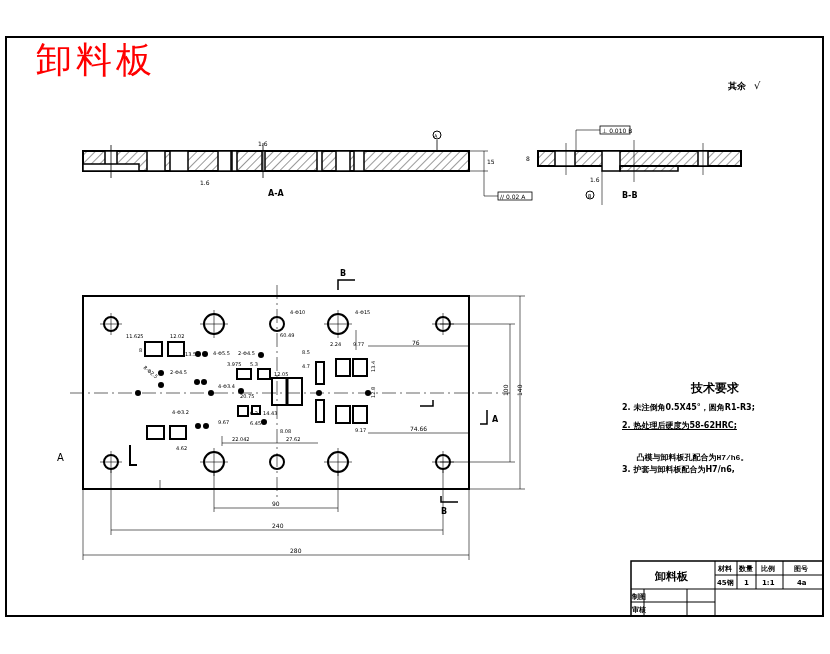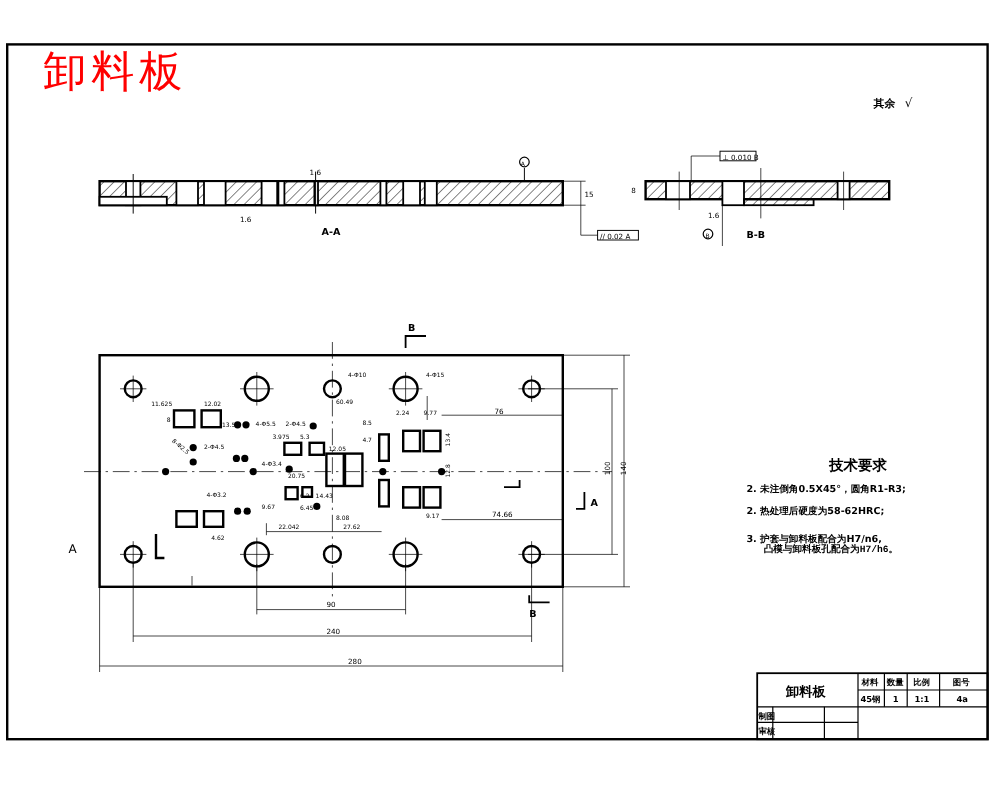--- a/index.html
+++ b/index.html
@@ -259,15 +259,15 @@
     <text class="t" x="744" y="585">1</text>
     <text class="t" x="762" y="585">1:1</text>
     <text class="t" x="797" y="585">4a</text>
     <text class="t" x="632" y="599">制图</text>
     <text class="t" x="632" y="612">审核</text>
   </g>
 </svg>
 
 <div class="note" style="left:655px; top:380px; font-size:12px;margin-left:36px;">技术要求</div>
 <div class="note" style="left:622px; top:402px;">2. 未注倒角0.5X45°，圆角R1-R3;</div>
-<div class="note" style="left:622px; top:420px;">2. 热处理后硬度为58-62HRC;</div>
-<div class="note" style="left:622px; top:444px;">3. 护套与卸料板配合为H7/n6,</div>
+<div class="note" style="left:622px; top:420px;text-decoration:underline;">2. 热处理后硬度为58-62HRC;</div>
+<div class="note" style="left:622px; top:464px;">3. 护套与卸料板配合为H7/n6,</div>
 <div class="note" style="left:622px; top:452px; white-space:pre;font-family:Liberation Mono, monospace;">   凸模与卸料板孔配合为H7/h6。</div>
 
 </body></html>

